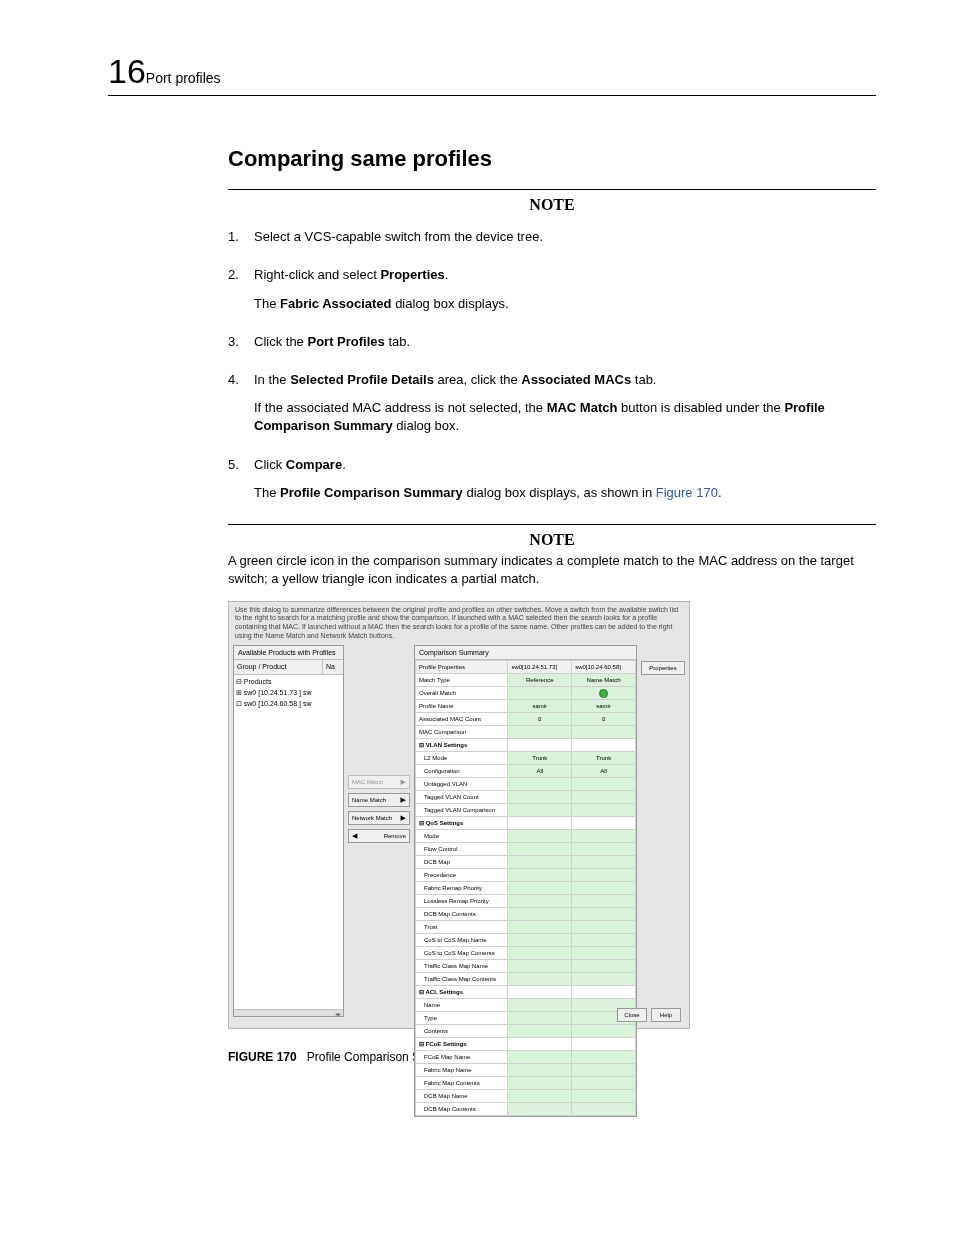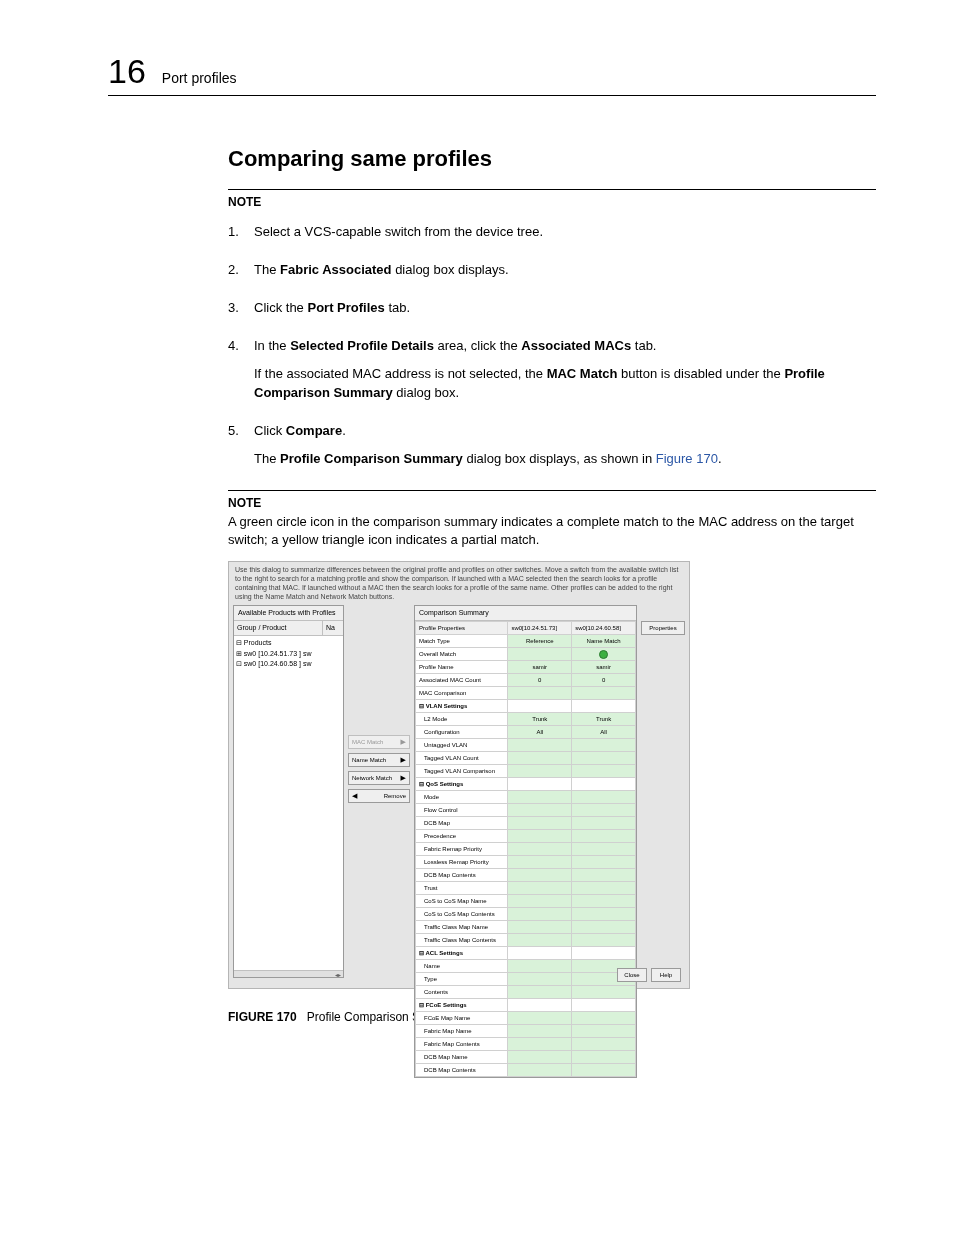--- a/index.html
+++ b/index.html
@@ -11,21 +11,20 @@
   .page {
     width: 954px;
     min-height: 1235px;
     box-sizing: border-box;
     padding: 52px 78px 60px 108px;
     position: relative;
   }
   .header-row {
     display: flex;
     align-items: baseline;
-    gap: 16px;
     font-family: Arial, Helvetica, sans-serif;
     margin-bottom: 4px;
   }
   .chapnum {
     font-size: 34px;
     font-weight: 400;
   }
   .chaptitle {
     font-size: 14px;
   }
@@ -40,21 +39,21 @@
     line-height: 1.4;
   }
   h2.section {
     font-family: Verdana, Arial, sans-serif;
     font-size: 22px;
     font-weight: bold;
     margin: 0 0 14px 0;
   }
   p { margin: 0 0 12px 0; }
   .note-rule { border-top: 1px solid #000; margin: 10px 0 4px 0; }
-  .note-head { font-family: Liberation Sans, sans-serif; font-weight: bold; font-size: 12px; margin-bottom: 1px; }
+  .note-head { font-family: Liberation Serif, serif; font-weight: bold; font-size: 16px; margin-bottom: 1px; text-align: center; }
   .ol { padding-left: 0; margin: 12px 0; }
   .ol .li { display: flex; margin-bottom: 10px; }
   .ol .num { width: 26px; flex: none; }
   .ol .body { flex: 1; }
   .ol .body p { margin: 0 0 10px 0; }
   .b { font-weight: bold; }
   .link { color: #2b57a6; }
   .fig {
     margin-top: 12px;
     margin-bottom: 20px;
@@ -206,20 +205,21 @@
     <div class="ol">
       <div class="li">
           <div class="num">1.</div>
           <div class="body">
             <p>Select a VCS-capable switch from the device tree.</p>
           </div>
         </div>
       <div class="li">
           <div class="num">2.</div>
           <div class="body">
+        <p><span>Right-click and select </span><span class="b">Properties</span><span>.</span></p>
         <p><span>The </span><span class="b">Fabric Associated</span><span> dialog box displays.</span></p>
       </div>
         </div>
       <div class="li">
           <div class="num">3.</div>
           <div class="body">
         <p><span>Click the </span><span class="b">Port Profiles</span><span> tab.</span></p>
       </div>
         </div>
       <div class="li">

